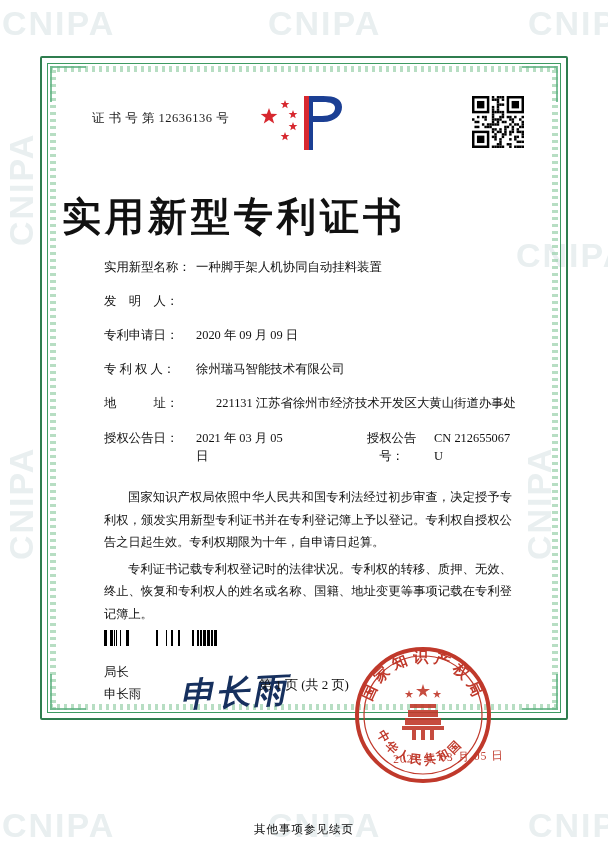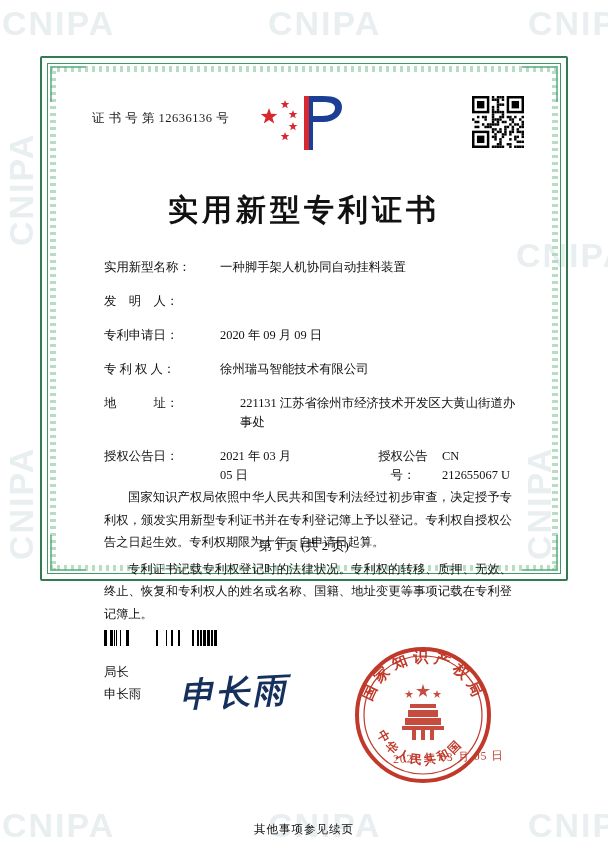--- a/index.html
+++ b/index.html
@@ -18,21 +18,21 @@
     color:#e9eff0;
     letter-spacing:2px;
     user-select:none;
     pointer-events:none;
     z-index:0;
   }
   
   .page{
     position:absolute;
     left:40px;top:56px;
-    width:528px;height:525px;
+    width:528px;height:664px;
     z-index:2;
   }
   .border-outer{
     position:absolute;inset:0;
     border:2px solid #2f7d4f;
     border-radius:2px;
   }
   .border-inner{
     position:absolute;inset:7px;
     border:1px solid #3d9a62;
@@ -73,32 +73,32 @@
 
   
   .logo{
     position:absolute;left:50%;top:18px;transform:translateX(-50%);
     width:110px;height:62px;
   }
 
   
   .title{
     position:absolute;left:0;right:0;top:116px;
-    text-align:center;
-    font-size:30px;font-weight:bold;color:#111;
+    text-align:left;
+    font-size:39px;font-weight:bold;color:#111;
     letter-spacing:4px;
     font-family:Liberation Serif, serif;
   }
 
   
   .fields{
     position:absolute;left:42px;right:30px;top:184px;
     font-size:12.4px;color:#111;
   }
-  .row{display:flex;margin-bottom:15.5px;line-height:1.5;gap:24px;}
+  .row{display:flex;margin-bottom:15.5px;line-height:1.5;}
   .lab{
     width:92px;flex:none;
     letter-spacing:0px;
     white-space:nowrap;
   }
   .val{flex:1;}
   .val .sub{display:block;margin-left:20px;}
   .row-inline{display:flex;}
   .row-inline .seg2{margin-left:66px;text-align:center;}
 

